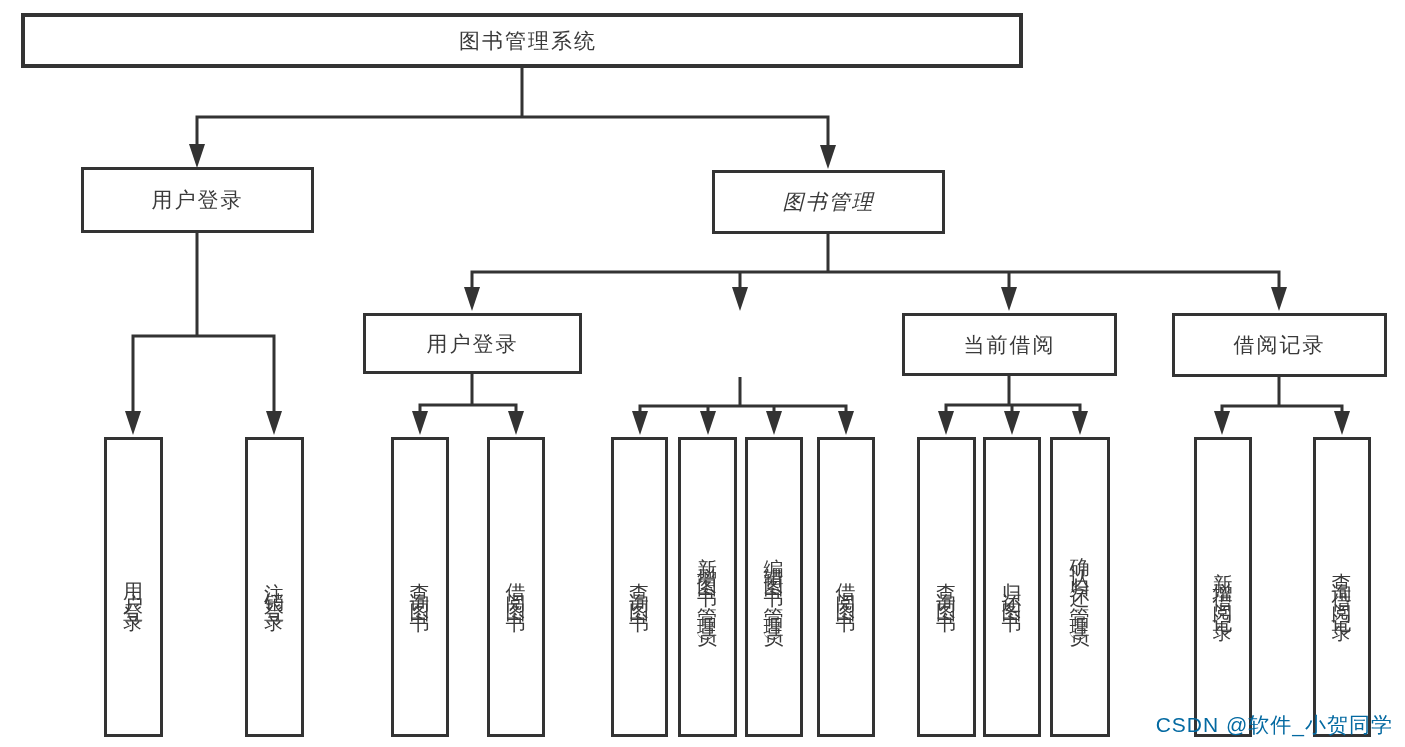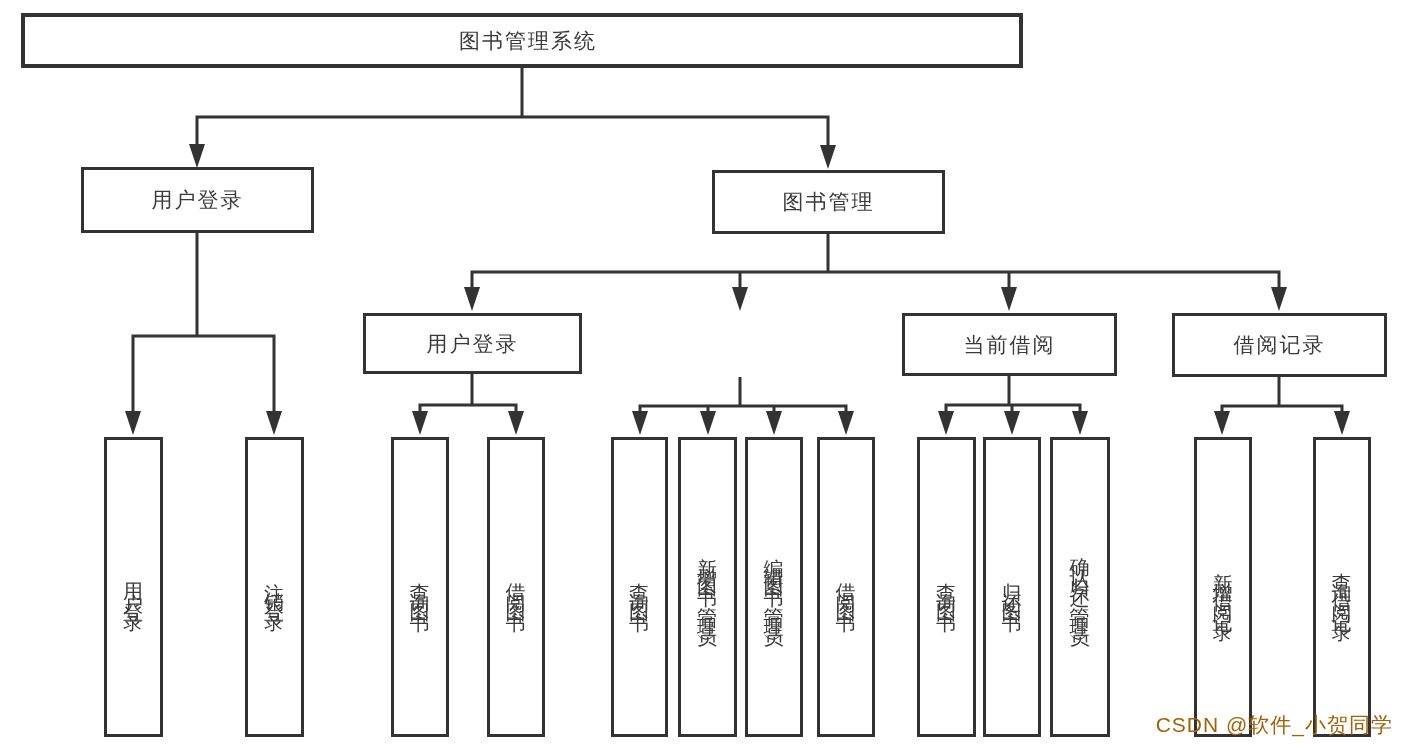--- a/index.html
+++ b/index.html
@@ -46,21 +46,21 @@
     text-orientation: mixed;
     font-size: 20px;
     letter-spacing: 10px;
     font-weight: 500;
     line-height: 1;
   }
   .watermark {
     position: absolute;
     right: 12px;
     bottom: 8px;
-    color: #a16207;
+    color: #0369a1;
     font-size: 21px;
     letter-spacing: 1px;
     white-space: nowrap;
   }
 </style>
 </head>
 <body>
 
 <div class="canvas">
 
@@ -97,21 +97,21 @@
     </g>
   </svg>
 
   <div class="box root" style="left:21px; top:13px; width:1002px; height:55px;">
     <span class="hlabel">图书管理系统</span>
   </div>
 
   <div class="box" style="left:81px; top:167px; width:233px; height:66px;">
     <span class="hlabel">用户登录</span>
   </div>
-  <div class="box" style="left:712px; top:170px; width:233px; height:64px;">
+  <div class="box" style="left:712px; top:170px; width:233px; height:64px;font-style:italic;">
     <span class="hlabel">图书管理</span>
   </div>
 
   <div class="box" style="left:363px; top:313px; width:219px; height:61px;">
     <span class="hlabel">用户登录</span>
   </div>
   <div class="box" style="left:902px; top:313px; width:215px; height:63px;">
     <span class="hlabel">当前借阅</span>
   </div>
   <div class="box" style="left:1172px; top:313px; width:215px; height:64px;">

